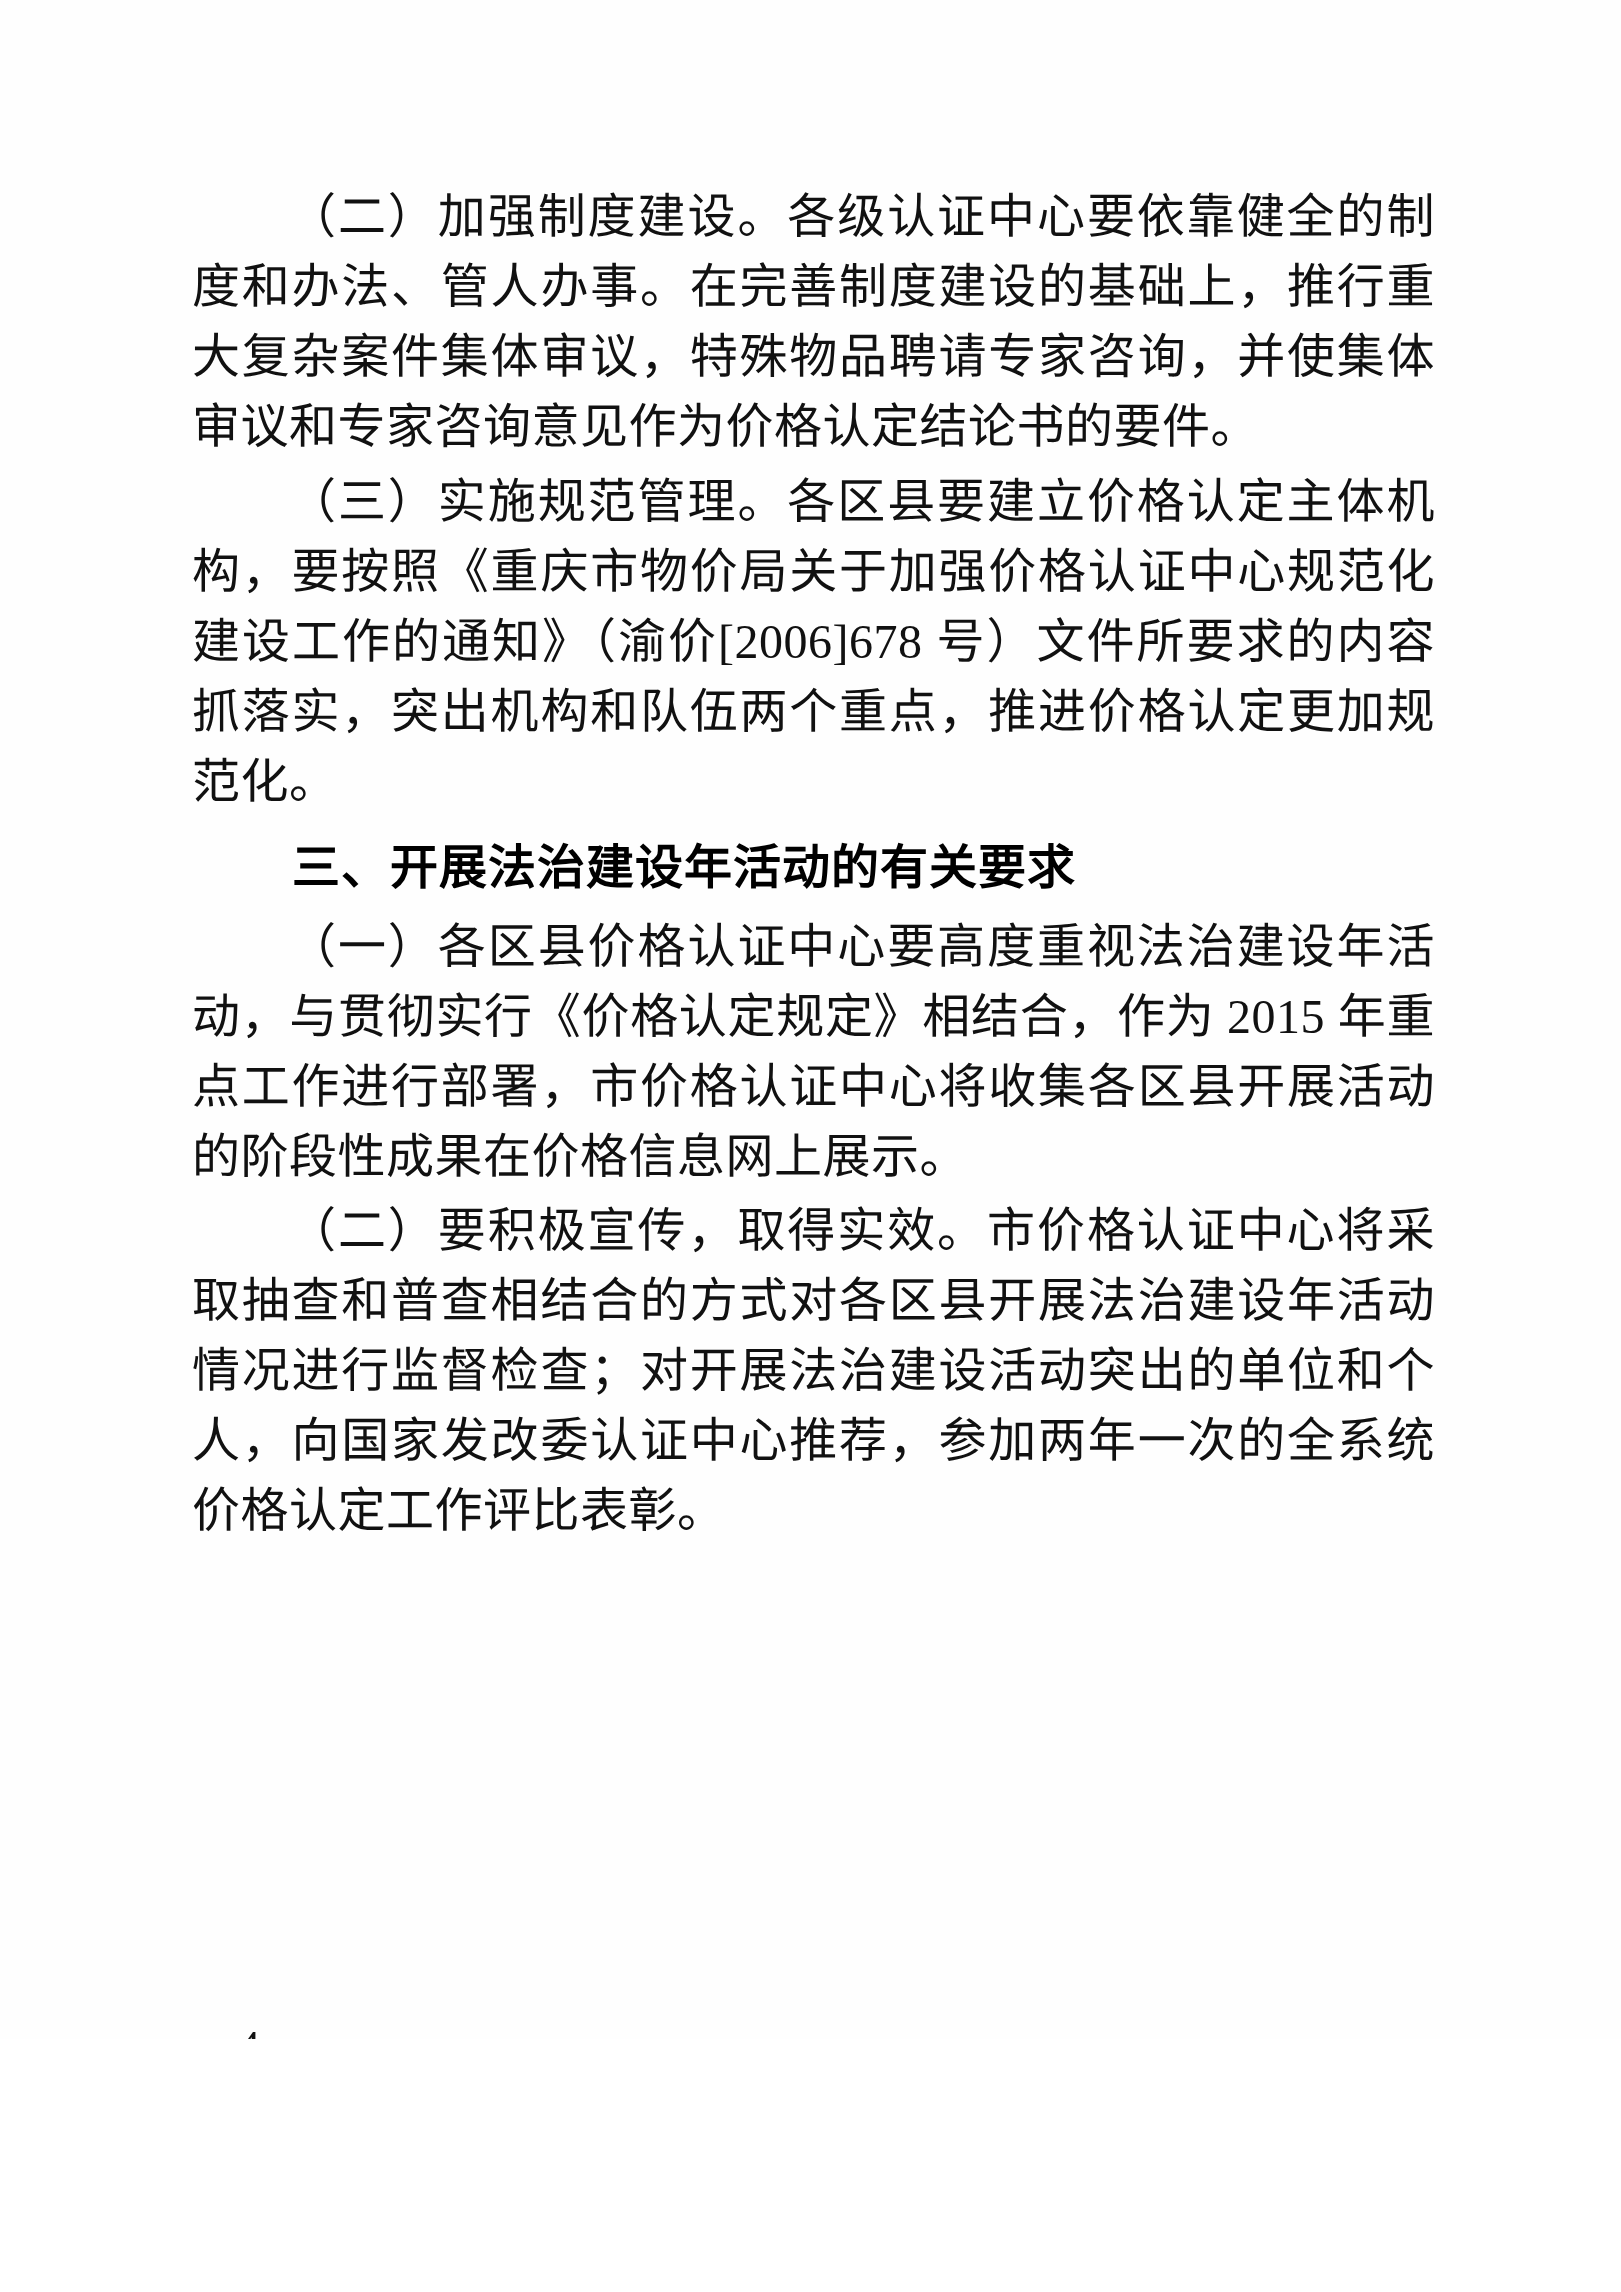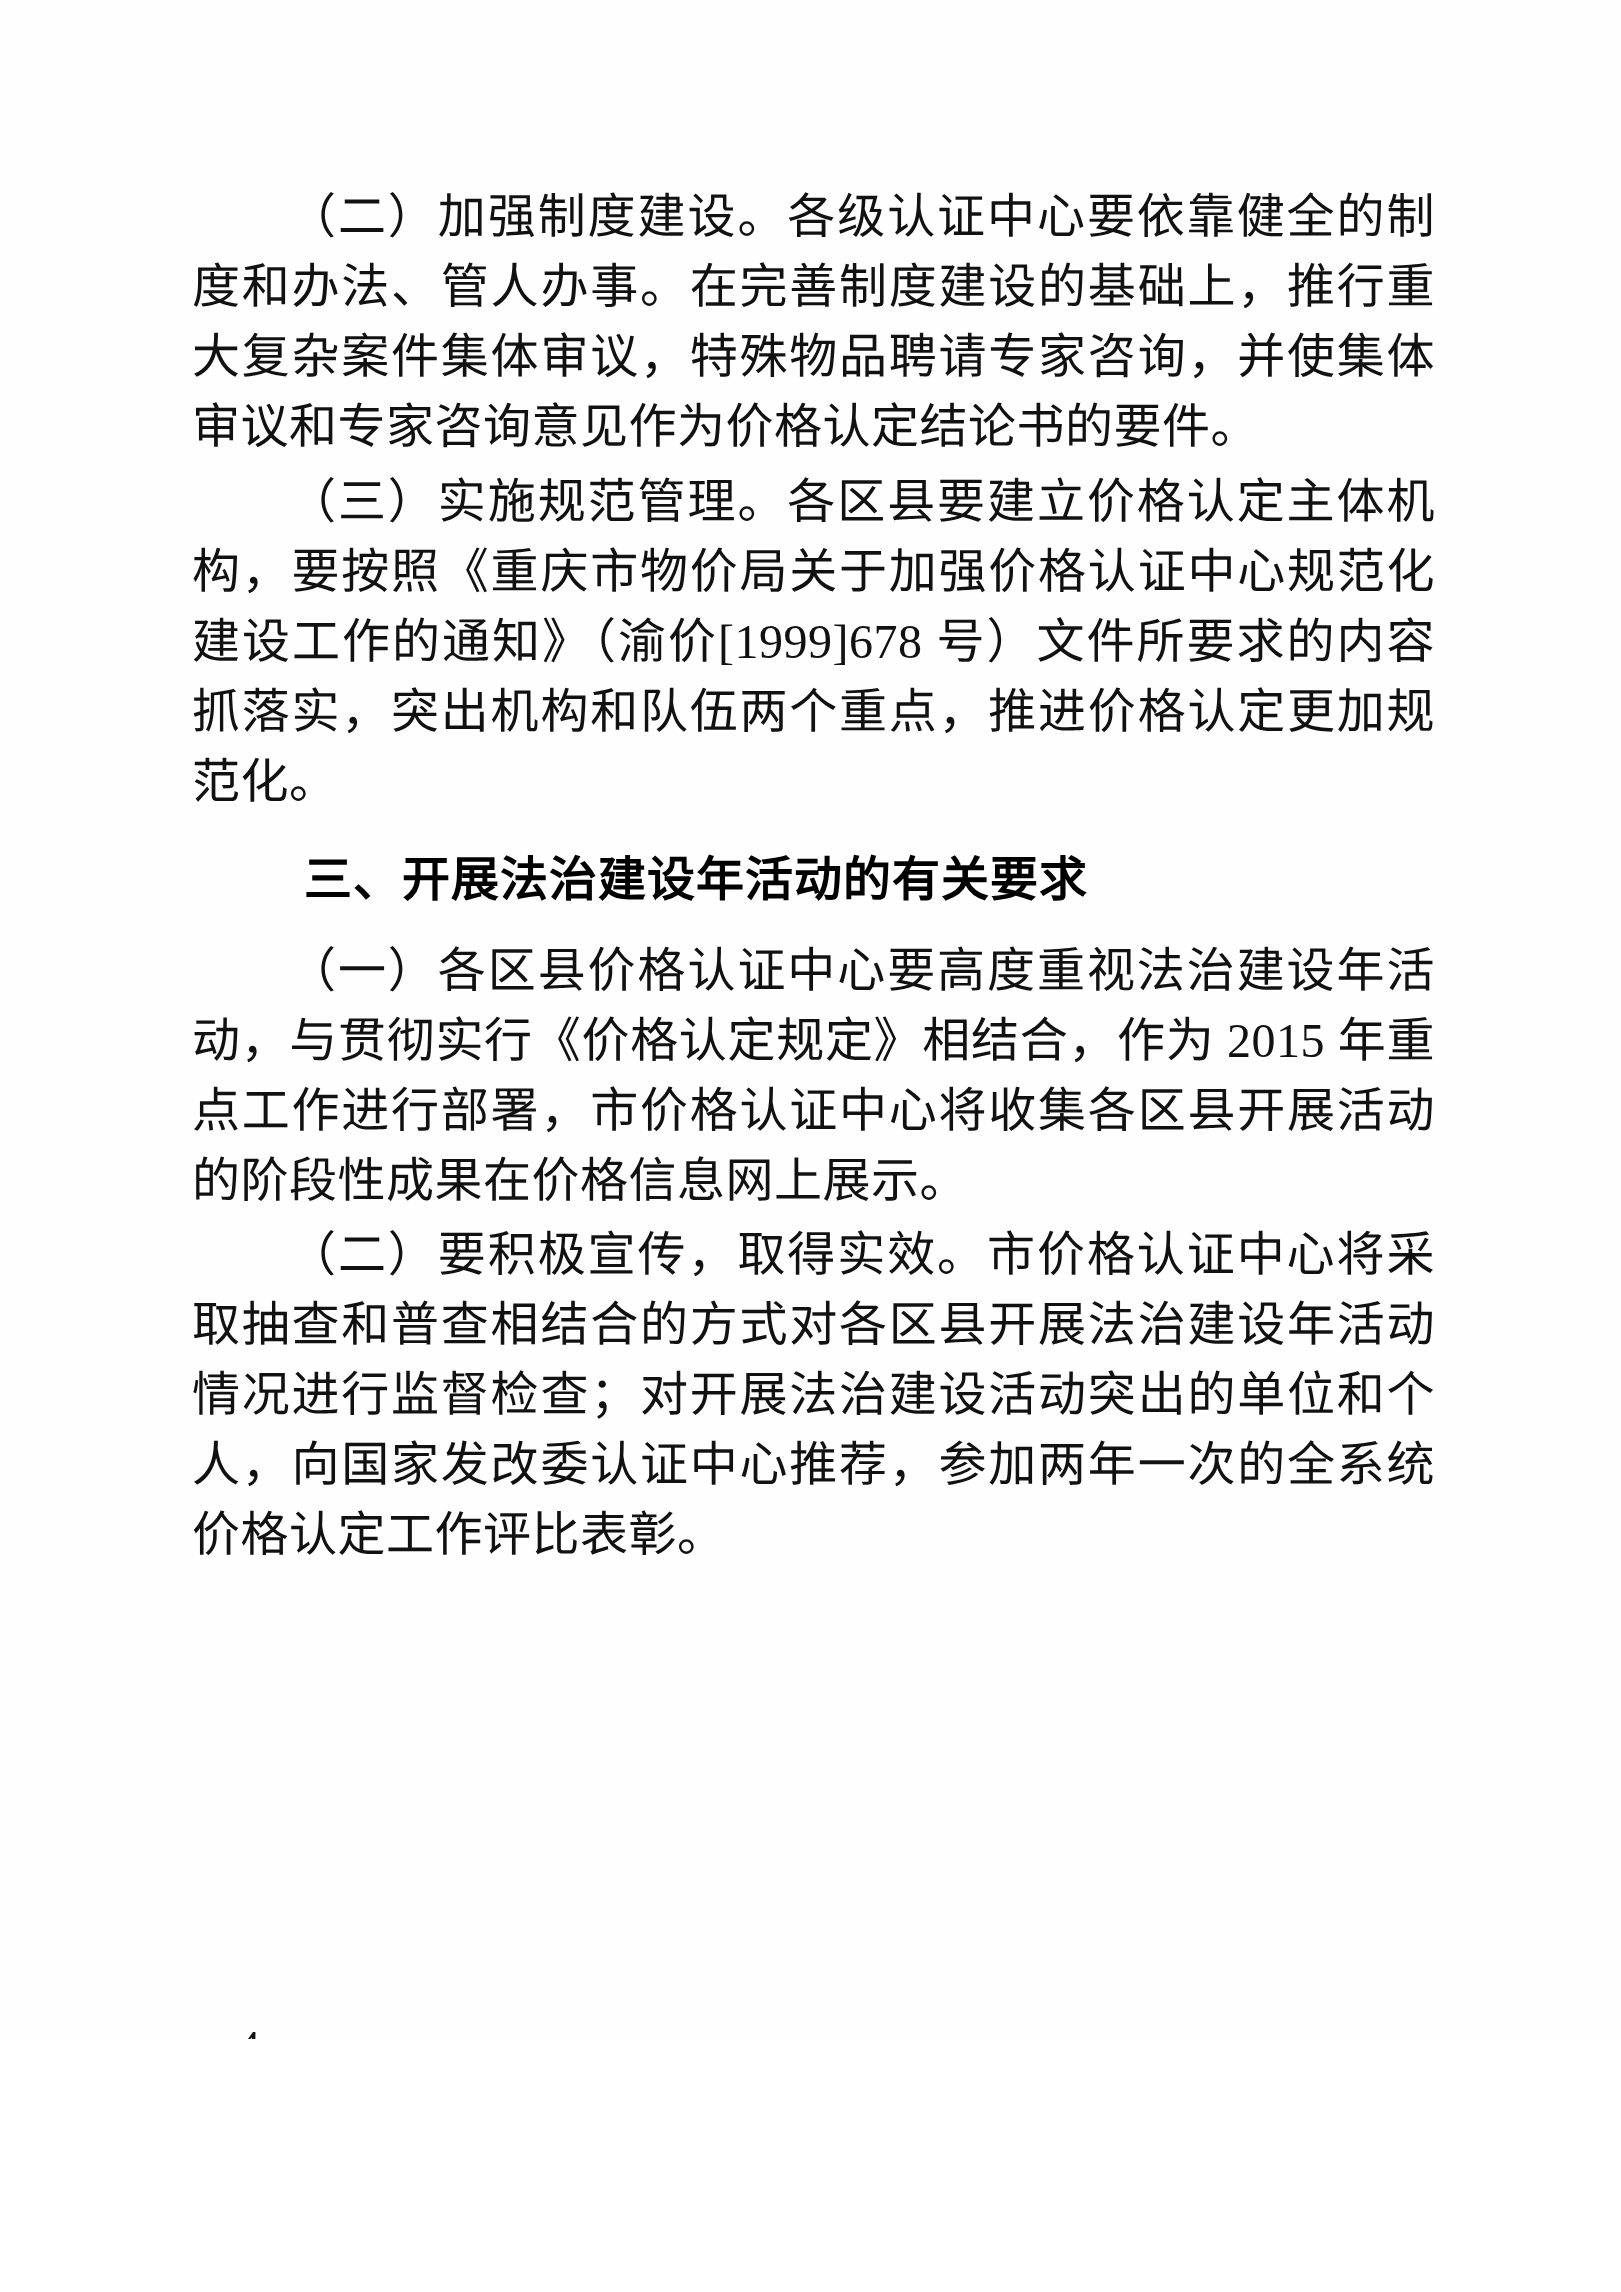--- a/index.html
+++ b/index.html
@@ -49,21 +49,21 @@
     text-indent: 96px;
   }
   .gap-small { height: 4.9px; }
   .gap-med { height: 11.8px; }
   .heading {
     font-size: 48px;
     line-height: 70px;
     font-weight: bold;
     text-indent: 96px;
     letter-spacing: 1px;
-    margin: 16px;
+    margin: 4px;
     color: #000000;
   }
   #page-number {
     position: absolute;
     left: 192px;
     top: 2019px;
     font-size: 44px;
     line-height: 55px;
     letter-spacing: 2px;
     color: #111111;
@@ -76,21 +76,21 @@
 <div id="page">
 
   <div id="paper-texture"></div>
 
   <div id="content">
 
     <p class="para indent">（二）加强制度建设。各级认证中心要依靠健全的制度和办法、管人办事。在完善制度建设的基础上，推行重大复杂案件集体审议，特殊物品聘请专家咨询，并使集体审议和专家咨询意见作为价格认定结论书的要件。</p>
 
     <div class="gap-small"></div>
 
-    <p class="para indent">（三）实施规范管理。各区县要建立价格认定主体机构，要按照《重庆市物价局关于加强价格认证中心规范化建设工作的通知》（渝价[1999]678 号）文件所要求的内容抓落实，突出机构和队伍两个重点，推进价格认定更加规范化。</p>
+    <p class="para indent">（三）实施规范管理。各区县要建立价格认定主体机构，要按照《重庆市物价局关于加强价格认证中心规范化建设工作的通知》（渝价[2006]678 号）文件所要求的内容抓落实，突出机构和队伍两个重点，推进价格认定更加规范化。</p>
 
     <div class="gap-med"></div>
 
     <h2 class="heading">三、开展法治建设年活动的有关要求</h2>
 
     <div class="gap-small"></div>
 
     <p class="para indent">（一）各区县价格认证中心要高度重视法治建设年活动，与贯彻实行《价格认定规定》相结合，作为 2015 年重点工作进行部署，市价格认证中心将收集各区县开展活动的阶段性成果在价格信息网上展示。</p>
 
     <div class="gap-small"></div>

